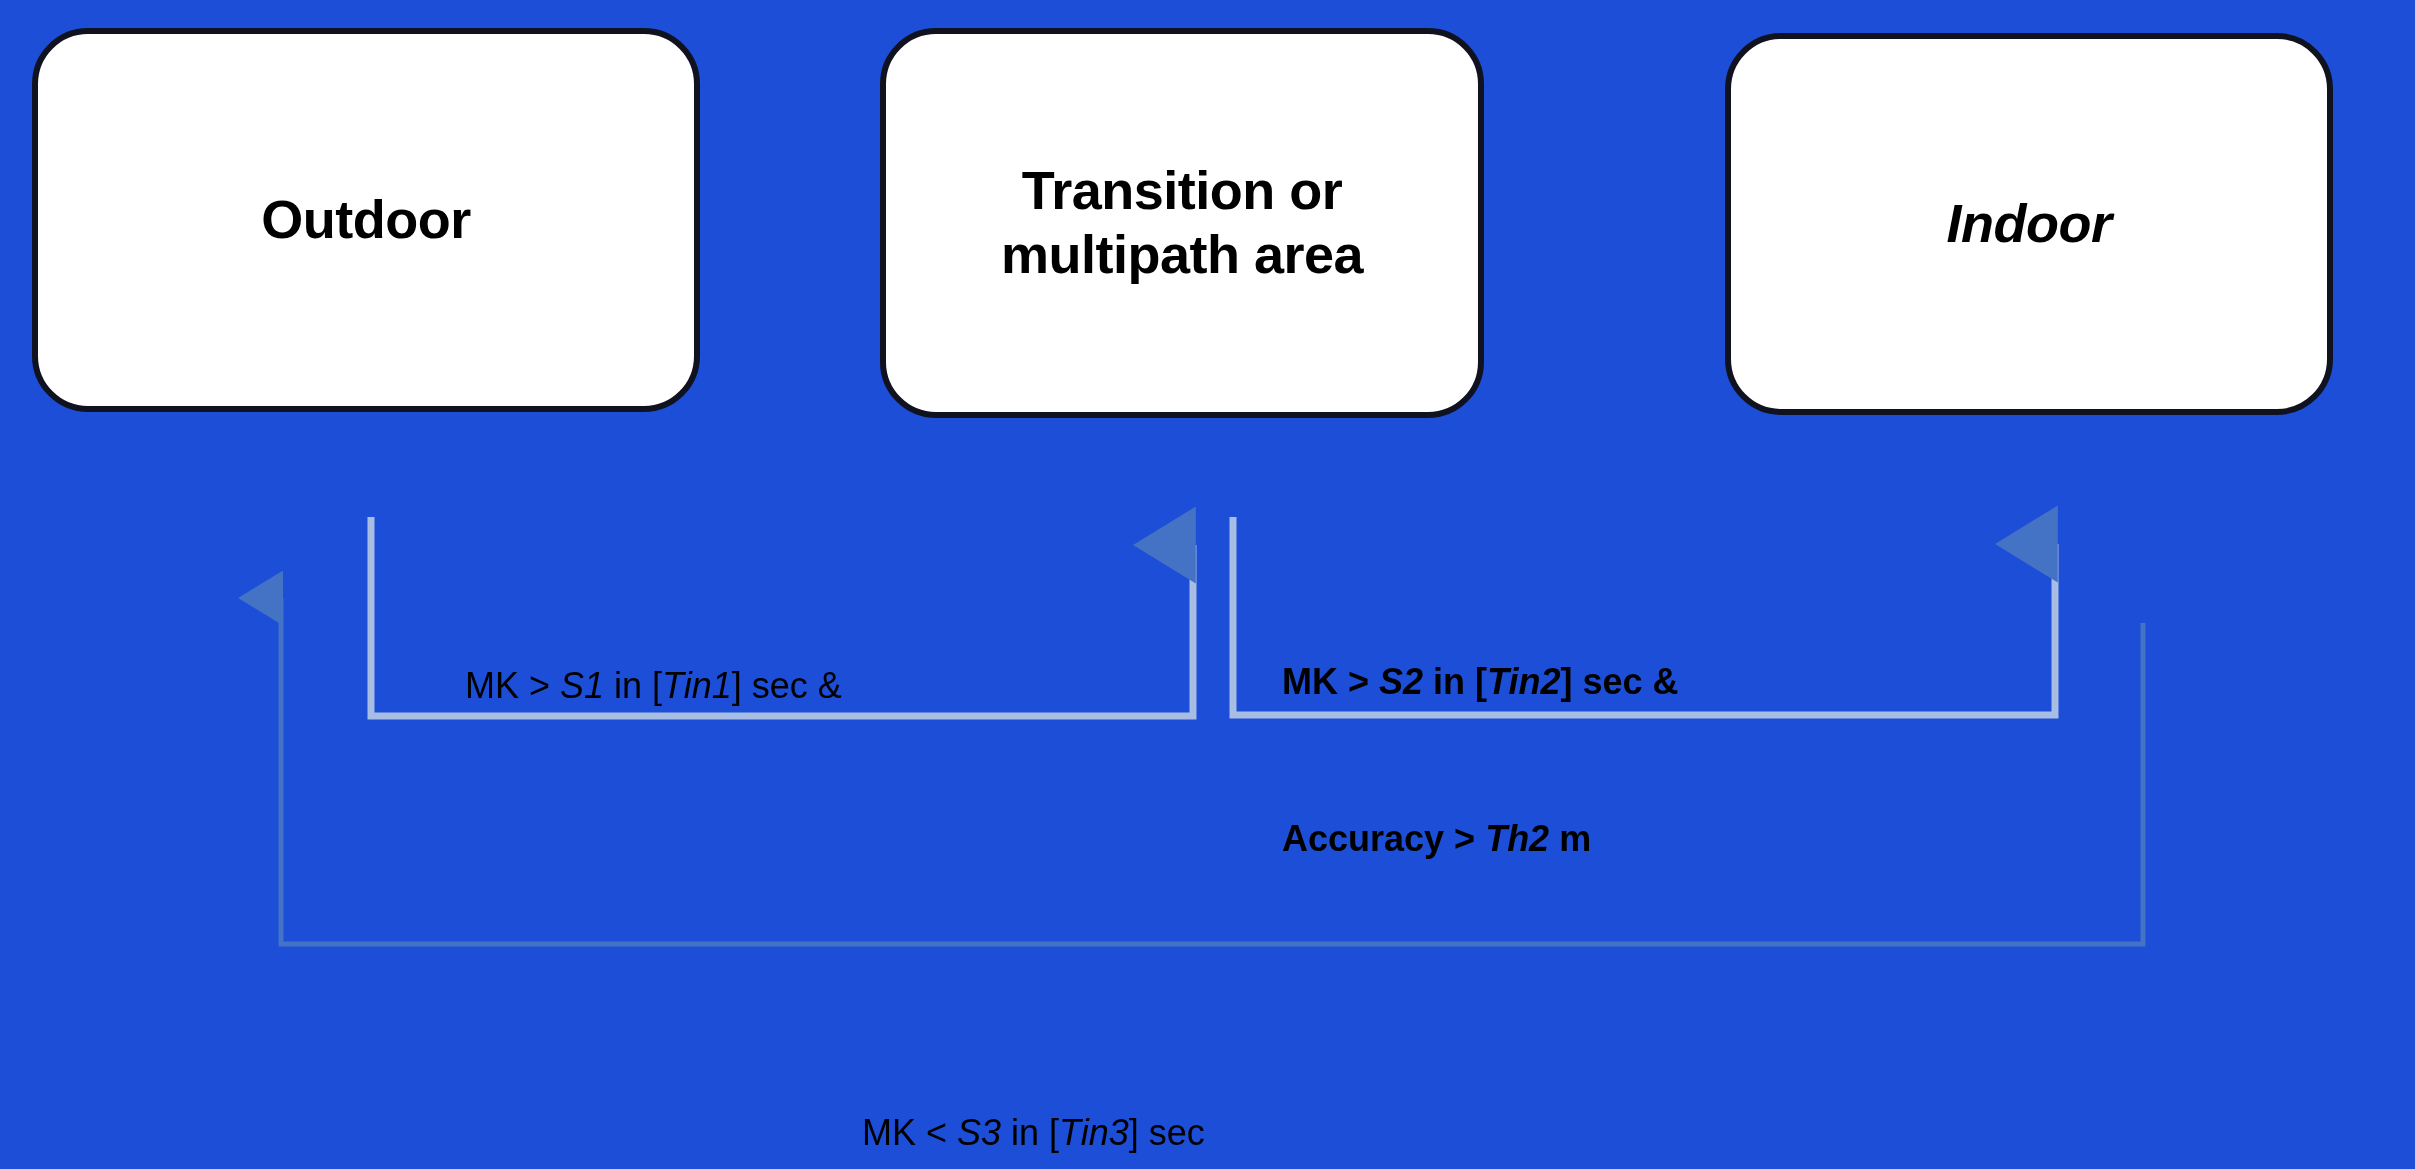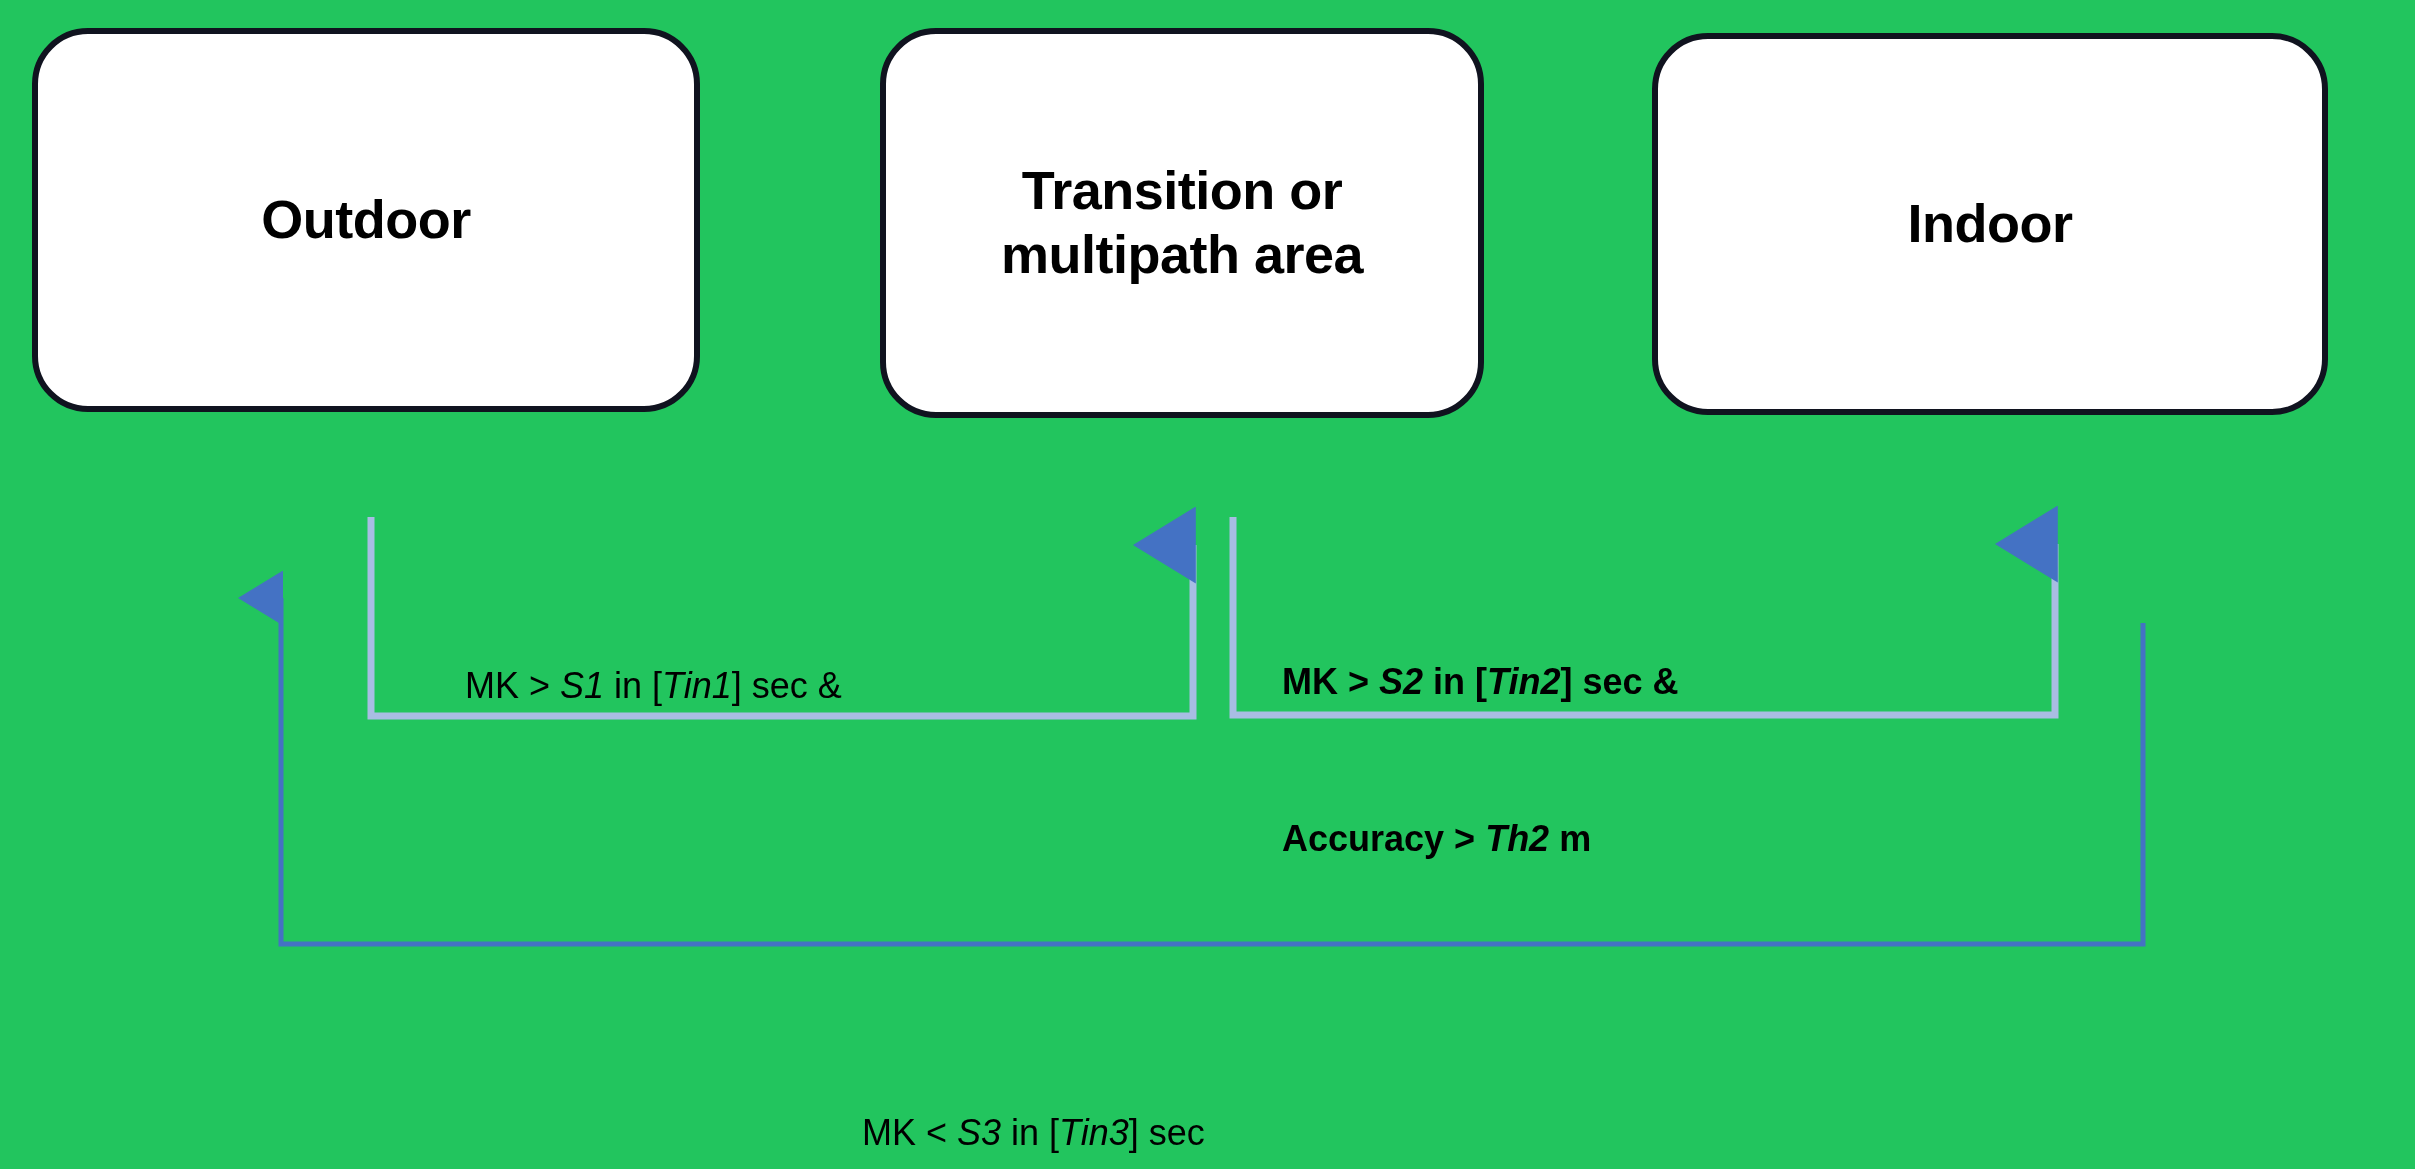--- a/index.html
+++ b/index.html
@@ -4,21 +4,21 @@
 <style>
   html, body {
     margin: 0;
     padding: 0;
     background: #ffffff;
   }
   #canvas {
     position: relative;
     width: 2415px;
     height: 1169px;
-    background: #22c55e;
+    background: #1d4ed8;
     overflow: hidden;
     font-family: "Liberation Sans", sans-serif;
   }
   
   .state-box {
     position: absolute;
     box-sizing: border-box;
     border: 6px solid #10131f;
     border-radius: 56px;
     background: #ffffff;
@@ -32,21 +32,21 @@
     font-weight: bold;
     font-size: 54px;
     line-height: 1.18;
     color: #000000;
     letter-spacing: -0.5px;
     white-space: pre-line;
     padding: 0 18px;
   }
   #box-outdoor  { left: 32px;   top: 28px;  width: 668px; height: 384px; }
   #box-transition { left: 880px; top: 28px; width: 604px; height: 390px; }
-  #box-indoor   { left: 1652px; top: 33px; width: 676px; height: 382px; }
+  #box-indoor   { left: 1725px; top: 33px; width: 608px; height: 382px; font-style: italic; }
 
   
   #connectors {
     position: absolute;
     left: 0;
     top: 0;
     width: 2415px;
     height: 1169px;
     pointer-events: none;
   }

